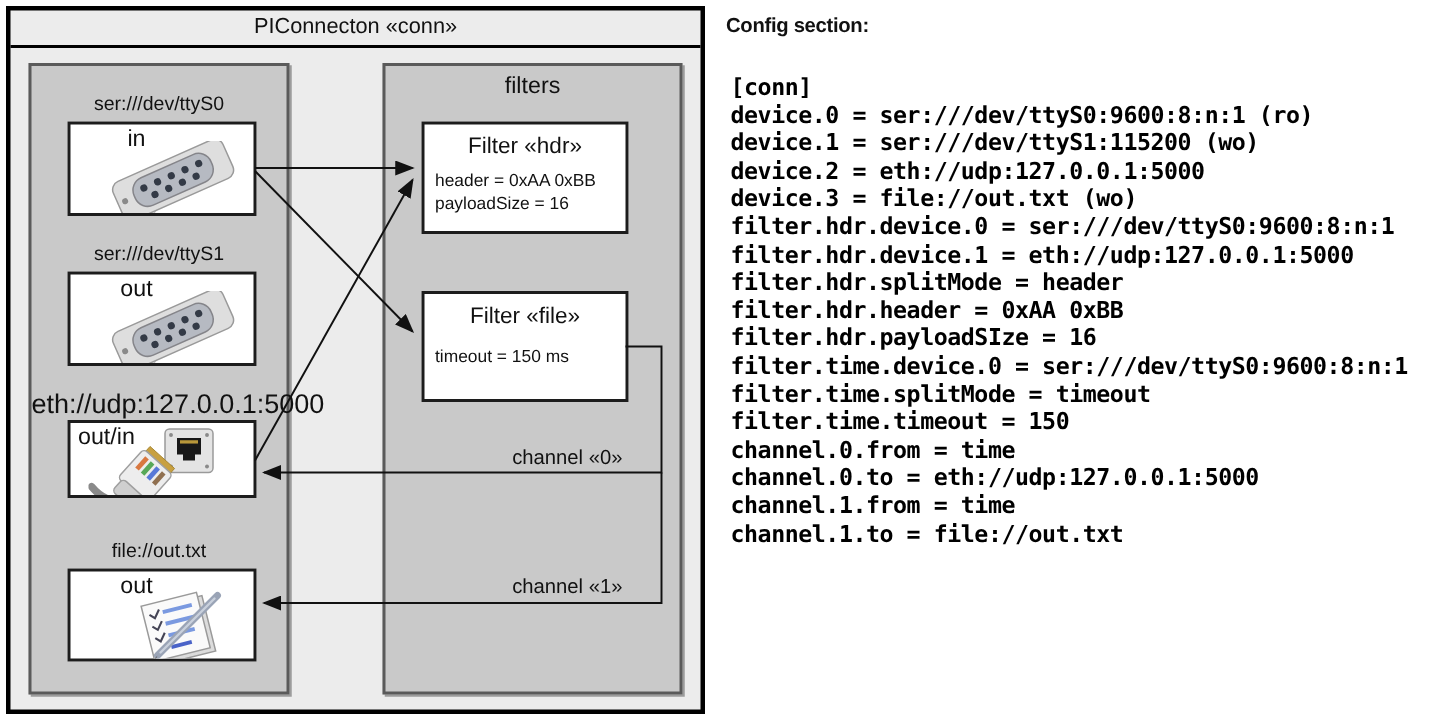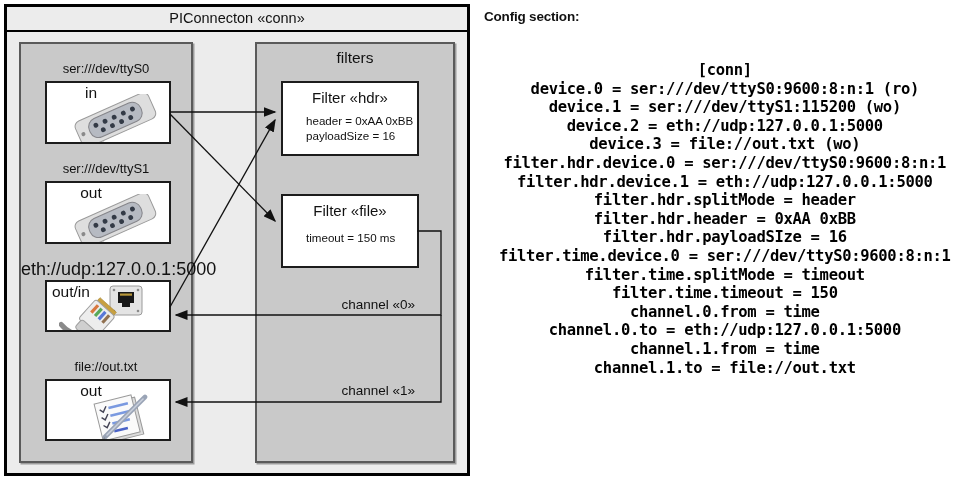--- a/index.html
+++ b/index.html
@@ -32,33 +32,33 @@
     background:#fff;border:2px solid #1c1c1c;overflow:hidden;
   }
   .role{position:absolute;top:1px;left:0;width:100%;text-align:center;font-size:15.5px;z-index:2;}
   .role.shift-left{padding-right:34px;box-sizing:border-box;}
   .role.top-left{text-align:left;padding-left:5px;}
   .fbox{
     position:absolute;left:24px;width:138px;box-sizing:border-box;
     background:#fff;border:2px solid #1c1c1c;
   }
   .f-title{position:absolute;top:6px;left:0;width:100%;text-align:center;font-size:15px;}
-  .f-props{position:absolute;top:31px;left:7px;font-size:11.6px;line-height:14.5px;white-space:nowrap;margin-left:16px;}
+  .f-props{position:absolute;top:31px;left:7px;font-size:11.6px;line-height:14.5px;white-space:nowrap;}
   .ch-label{position:absolute;right:38px;font-size:13.5px;white-space:nowrap;}
   .wires{position:absolute;left:0;top:0;width:480px;height:484px;pointer-events:none;z-index:5;}
   .icon{position:absolute;z-index:1;}
   
   .config{position:absolute;left:483px;top:0;width:481px;height:412px;background:#fff;}
   .config-heading{
     position:absolute;left:1px;top:9px;font-size:13.5px;font-weight:700;letter-spacing:-0.2px;
   }
   .config-body{
-    position:absolute;left:0;top:45px;margin:16px;
+    position:absolute;left:0;top:45px;margin:4px;
     font-family:"DejaVu Sans Mono", monospace;font-size:15.5px;font-weight:700;
-    letter-spacing:-0.3px;color:#000;text-align:center;
+    letter-spacing:-0.3px;color:#000;
   }
   .cfg-line{height:18.6px;line-height:18.6px;white-space:pre;}
 </style>
 </head>
 <body>
 
 <div class="diagram">
   <div class="outer">
     <div class="outer-title">PIConnecton «conn»</div>
 

